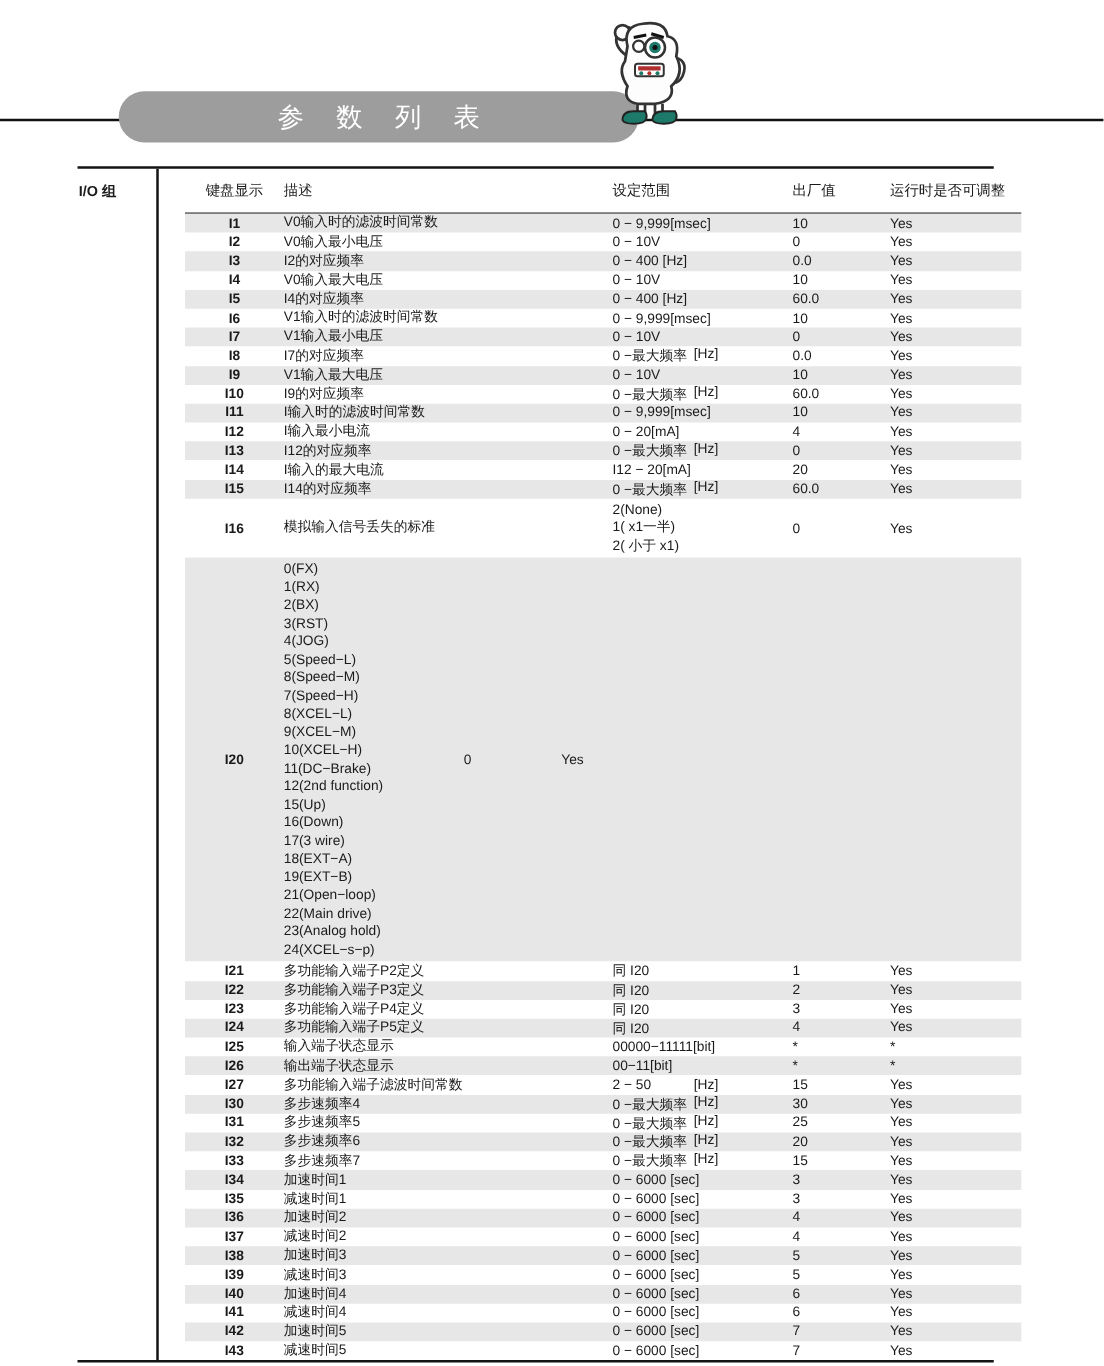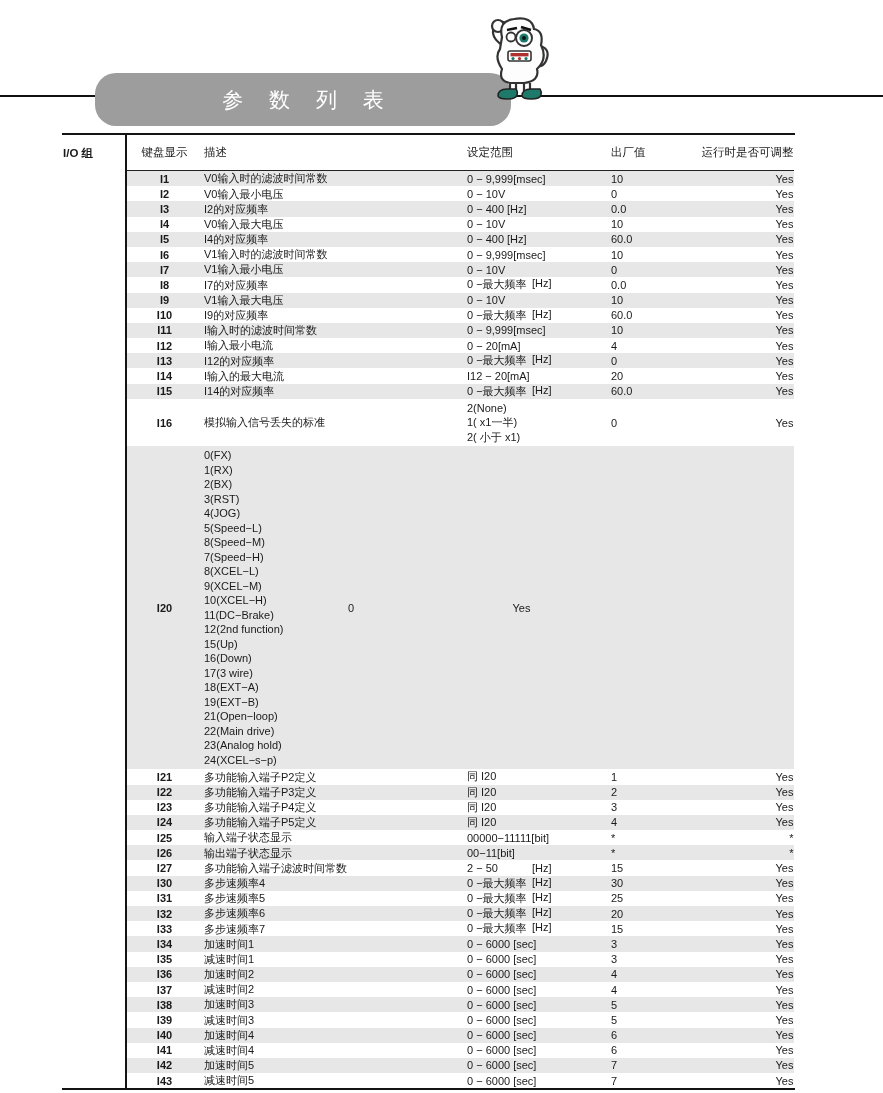--- a/index.html
+++ b/index.html
@@ -3,40 +3,40 @@
 <meta charset="utf-8">
 <style>
   * { margin:0; padding:0; box-sizing:border-box; }
   html,body { background:#fff; }
   .page {
     position:relative; width:883px; height:1093px; background:#fff;
     font-family:"Liberation Sans","DejaVu Sans",sans-serif; color:#1a1a1a; overflow:hidden;
   }
   .topline { position:absolute; left:0; top:95px; width:883px; height:2px; background:#111; }
   .banner {
-    position:absolute; left:95px; top:73px; width:416px; height:53px;
+    position:absolute; left:95px; top:73px; width:416px; height:41px;
     background:#9d9d9d; border-radius:21px; display:flex; align-items:center; justify-content:center;
   }
   .banner-text { color:#fff; font-size:21px; letter-spacing:10px; padding-left:10px; white-space:nowrap; }
   .mascot { position:absolute; left:462px; top:13px; width:112px; height:88px; }
 
   .ptable {
     position:absolute; left:62px; top:133px; width:733px;
     border-top:2.5px solid #141414; border-bottom:2.5px solid #141414;
   }
   .vdivider { position:absolute; left:63px; top:0; bottom:0; width:1.5px; background:#141414; }
   .group-label { position:absolute; left:1px; top:11px; font-weight:bold; font-size:11.5px; white-space:nowrap; }
-  .inner { margin-left:63px; width:668.5px; }
+  .inner { margin-left:86px; width:668.5px; }
   .thead { display:flex; align-items:center; height:36px; border-bottom:1.5px solid #222; font-size:11.5px; }
   .cell { flex:none; }
   .c-code { width:79px; text-align:center; }
   .c-desc { width:263px; }
   .c-range { width:144px; position:relative; }
   .c-def { width:78px; }
-  .c-adj { width:104.5px; text-align:right; }
+  .c-adj { width:104.5px; text-align:left; }
   .thead .c-code { font-weight:normal; }
   .row { display:flex; align-items:center; min-height:15.2px; font-size:11px; }
   .row.shade { background:#e7e7e7; }
   .row .c-code { font-weight:bold; }
   .row.multi { padding:2px 0; }
   .line { line-height:14.5px; }
   .unit { position:absolute; left:65px; }
   .c-range > span.main { display:inline-block;text-align:center; }
 </style>
 </head>

